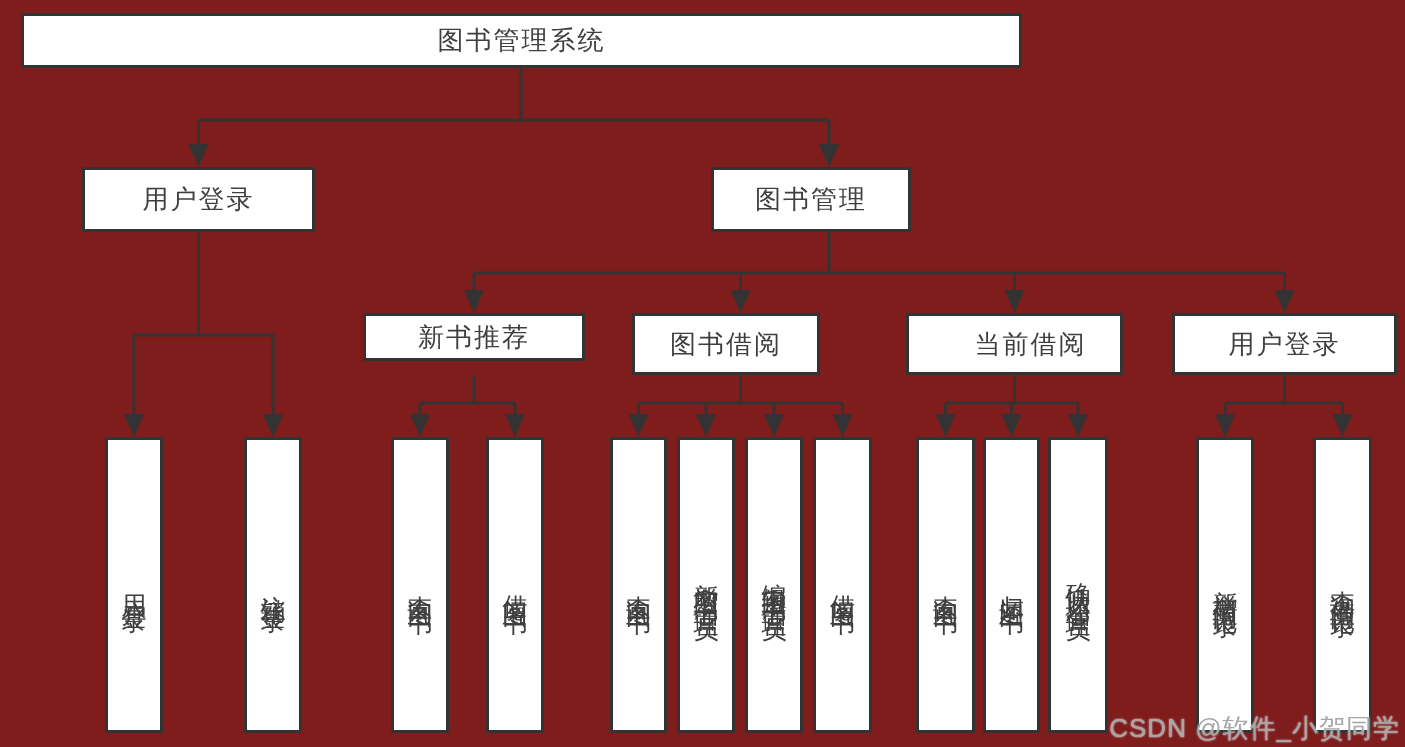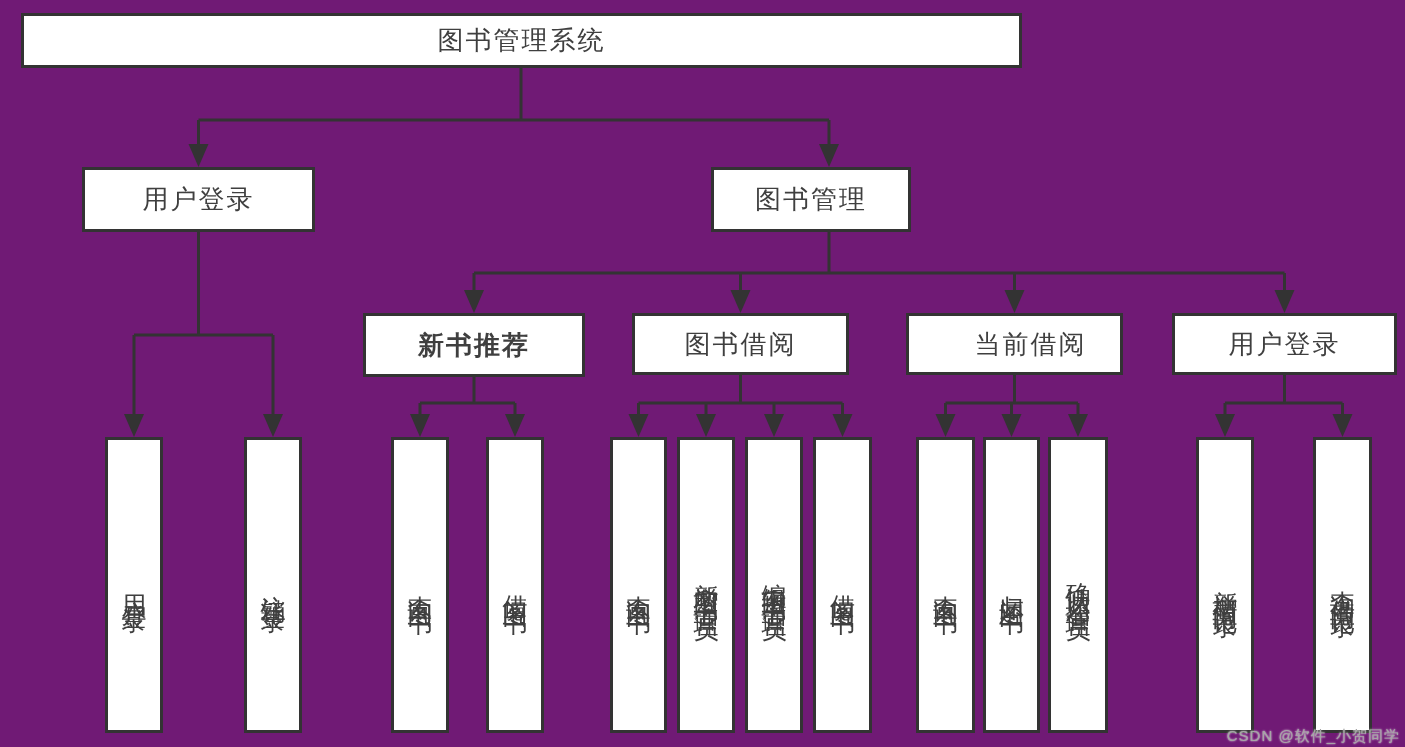--- a/index.html
+++ b/index.html
@@ -3,21 +3,21 @@
 <meta charset="utf-8">
 <style>
   * { margin: 0; padding: 0; box-sizing: border-box; }
   html, body { background: #ffffff; }
   body { font-family: "Liberation Sans", sans-serif; }
 
   .canvas {
     position: relative;
     width: 1405px;
     height: 747px;
-    background: #701a75;
+    background: #7f1d1d;
     overflow: hidden;
     color: #3a3a3a;
   }
 
   .connectors {
     position: absolute;
     left: 0; top: 0;
     width: 1405px; height: 747px;
   }
 
@@ -31,22 +31,22 @@
     font-size: 26px;
     letter-spacing: 2px;
     color: #3f3f3f;
     white-space: nowrap;
   }
 
   
   .b-root { left: 21px;   top: 13px;  width: 1001px; height: 55px; }
   .b-l2a  { left: 82px;   top: 167px; width: 233px;  height: 65px; }
   .b-l2b  { left: 711px;  top: 167px; width: 200px;  height: 65px; }
-  .b-l3a  { left: 363px;  top: 313px; width: 222px;  height: 64px; font-weight: bold; }
-  .b-l3b  { left: 632px;  top: 313px; width: 217px;  height: 62px; }
+  .b-l3a  { left: 363px;  top: 313px; width: 222px;  height: 48px; }
+  .b-l3b  { left: 632px;  top: 313px; width: 188px;  height: 62px; }
   .b-l3c  { left: 906px;  top: 313px; width: 217px;  height: 62px; padding-left: 32px; }
   .b-l3d  { left: 1172px; top: 313px; width: 225px;  height: 62px; }
 
   
   .leaf { top: 437px; height: 296px; }
   .leaf .vtext {
     writing-mode: vertical-rl;
     text-orientation: mixed;
     font-size: 25px;
     letter-spacing: 5px;
@@ -64,21 +64,21 @@
   .lf9  { left: 916px;  width: 59px; }
   .lf10 { left: 983px;  width: 57px; }
   .lf11 { left: 1048px; width: 60px; }
   .lf12 { left: 1196px; width: 58px; }
   .lf13 { left: 1313px; width: 59px; }
 
   .watermark {
     position: absolute;
     right: 5px;
     bottom: 1px;
-    font-size: 15px;
+    font-size: 26px;
     letter-spacing: 1px;
     color: #a6a6a6;
     text-shadow: 0 0 2px rgba(255,255,255,0.9);
     z-index: 5;
     white-space: nowrap;
   }
 </style>
 </head>
 <body>
 

